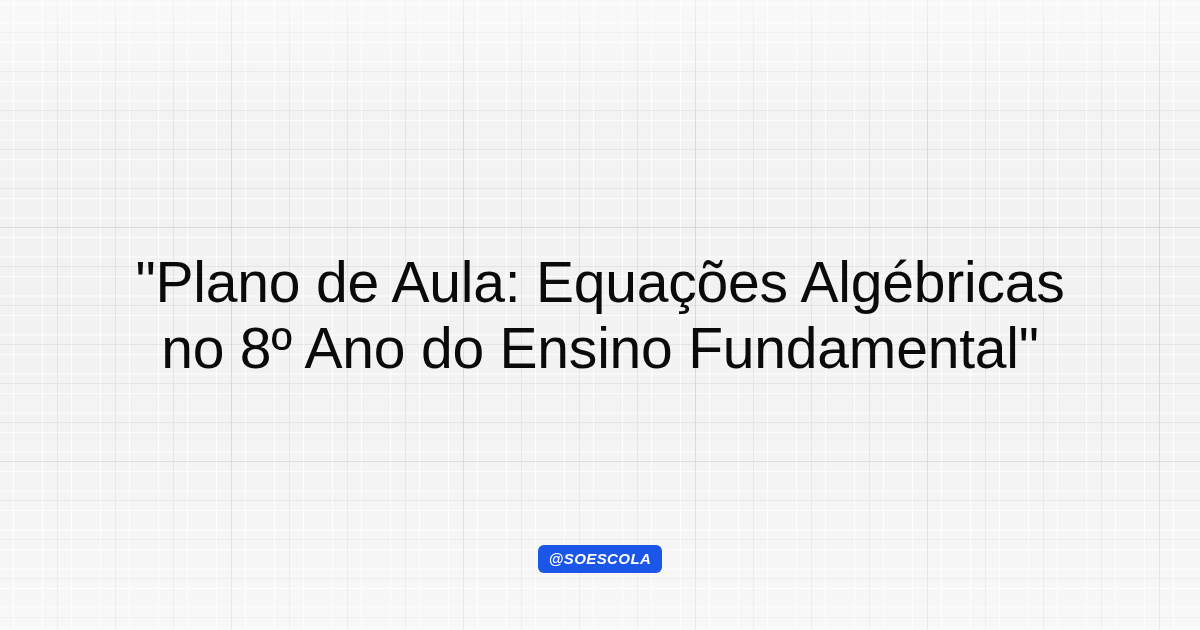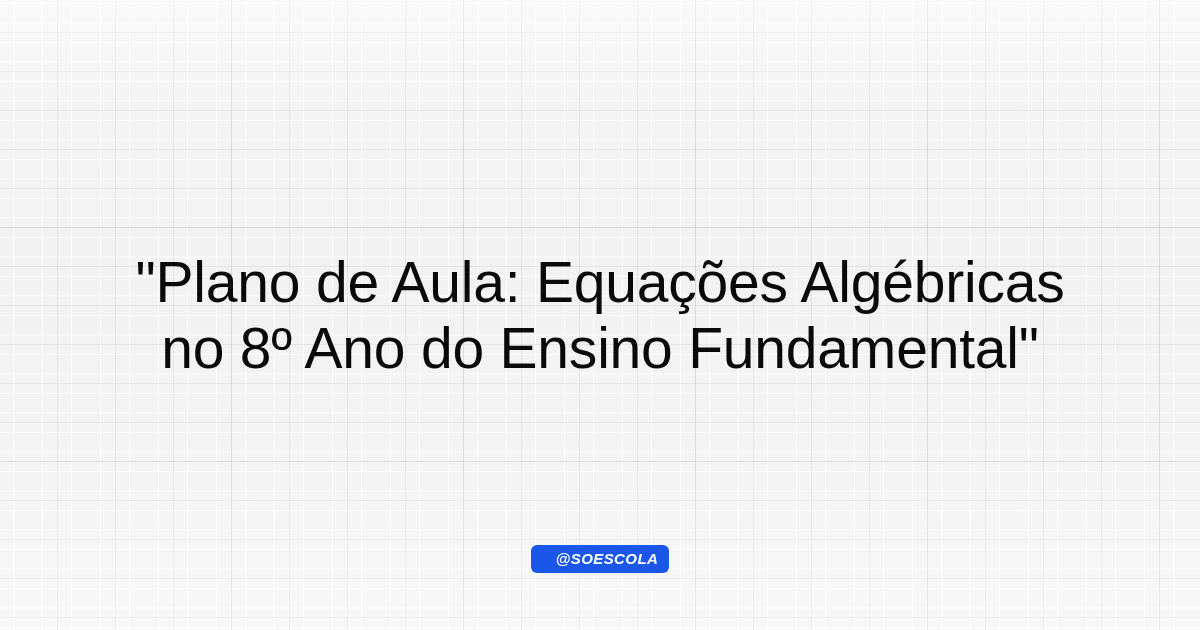--- a/index.html
+++ b/index.html
@@ -100,21 +100,21 @@
   #watermark-badge {
     display: inline-block;
     background-color: #1a56e8;
     color: #ffffff;
     font-family: "Liberation Sans", sans-serif;
     font-size: 15px;
     font-weight: bold;
     font-style: italic;
     letter-spacing: 0.4px;
     line-height: 1;
-    padding: 6px 11px 7px 25px;
+    padding: 6px 11px 7px 11px;
     border-radius: 6px;
     white-space: nowrap;
   }
 </style>
 </head>
 <body>
 
 <div id="card">
 
   <div id="grid-background"></div>

